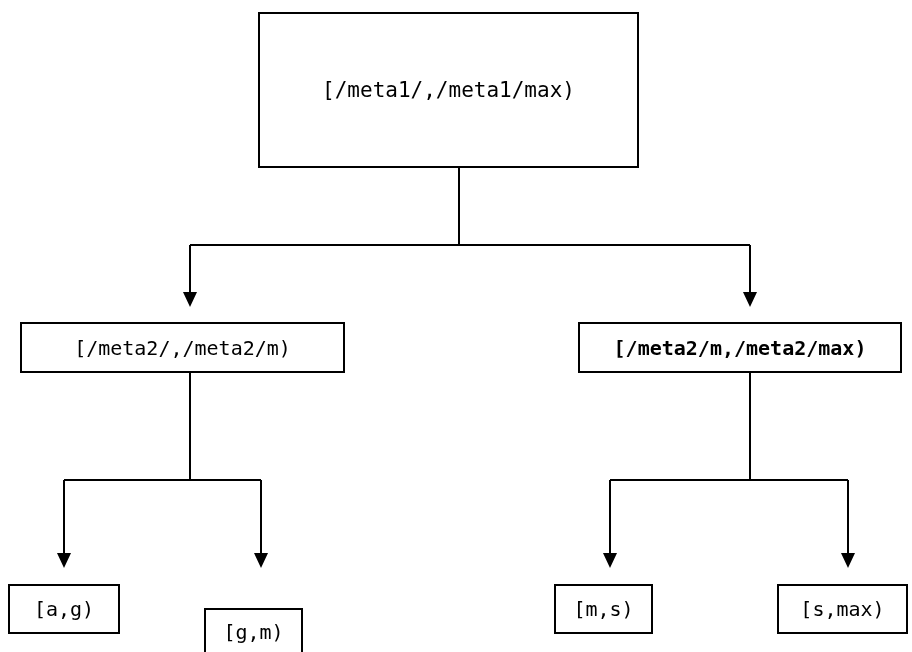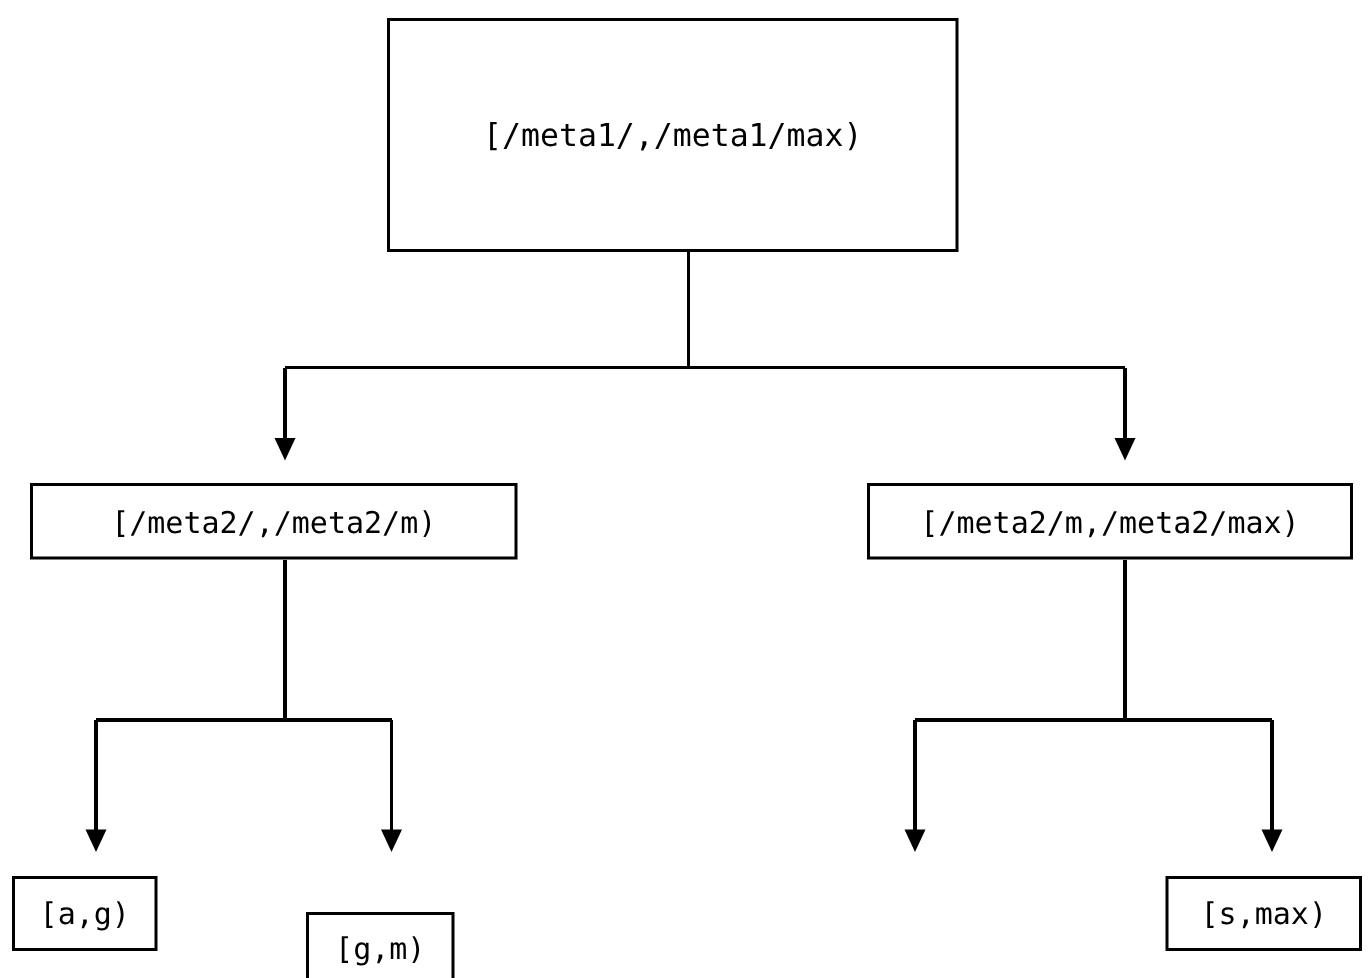--- a/index.html
+++ b/index.html
@@ -88,30 +88,33 @@
   </svg>
 
   <div class="node-box root-node" style="left:258px; top:12px; width:381px; height:156px;">
     <span class="node-label">[/meta1/,/meta1/max)</span>
   </div>
 
   <div class="node-box mid-node" style="left:20px; top:322px; width:325px; height:51px;">
     <span class="node-label">[/meta2/,/meta2/m)</span>
   </div>
 
-  <div class="node-box mid-node" style="left:578px; top:322px; width:324px; height:51px;">
+  <div class="node-box mid-node" style="left:578px; top:322px; width:324px; height:51px;font-weight:bold;">
     <span class="node-label">[/meta2/m,/meta2/max)</span>
   </div>
 
-  <div class="node-box leaf-node" style="left:8px; top:584px; width:97px; height:50px;">
+  <div class="node-box leaf-node" style="left:8px; top:584px; width:112px; height:50px;">
     <span class="node-label">[a,g)</span>
   </div>
 
   <div class="node-box leaf-node" style="left:204px; top:608px; width:99px; height:48px;">
     <span class="node-label">[g,m)</span>
   </div>
 
+  <div class="node-box leaf-node" style="left:554px; top:584px; width:99px; height:50px;">
+    <span class="node-label">[m,s)</span>
+  </div>
 
   <div class="node-box leaf-node" style="left:777px; top:584px; width:131px; height:50px;">
     <span class="node-label">[s,max)</span>
   </div>
 
 </div>
 
 </body></html>

